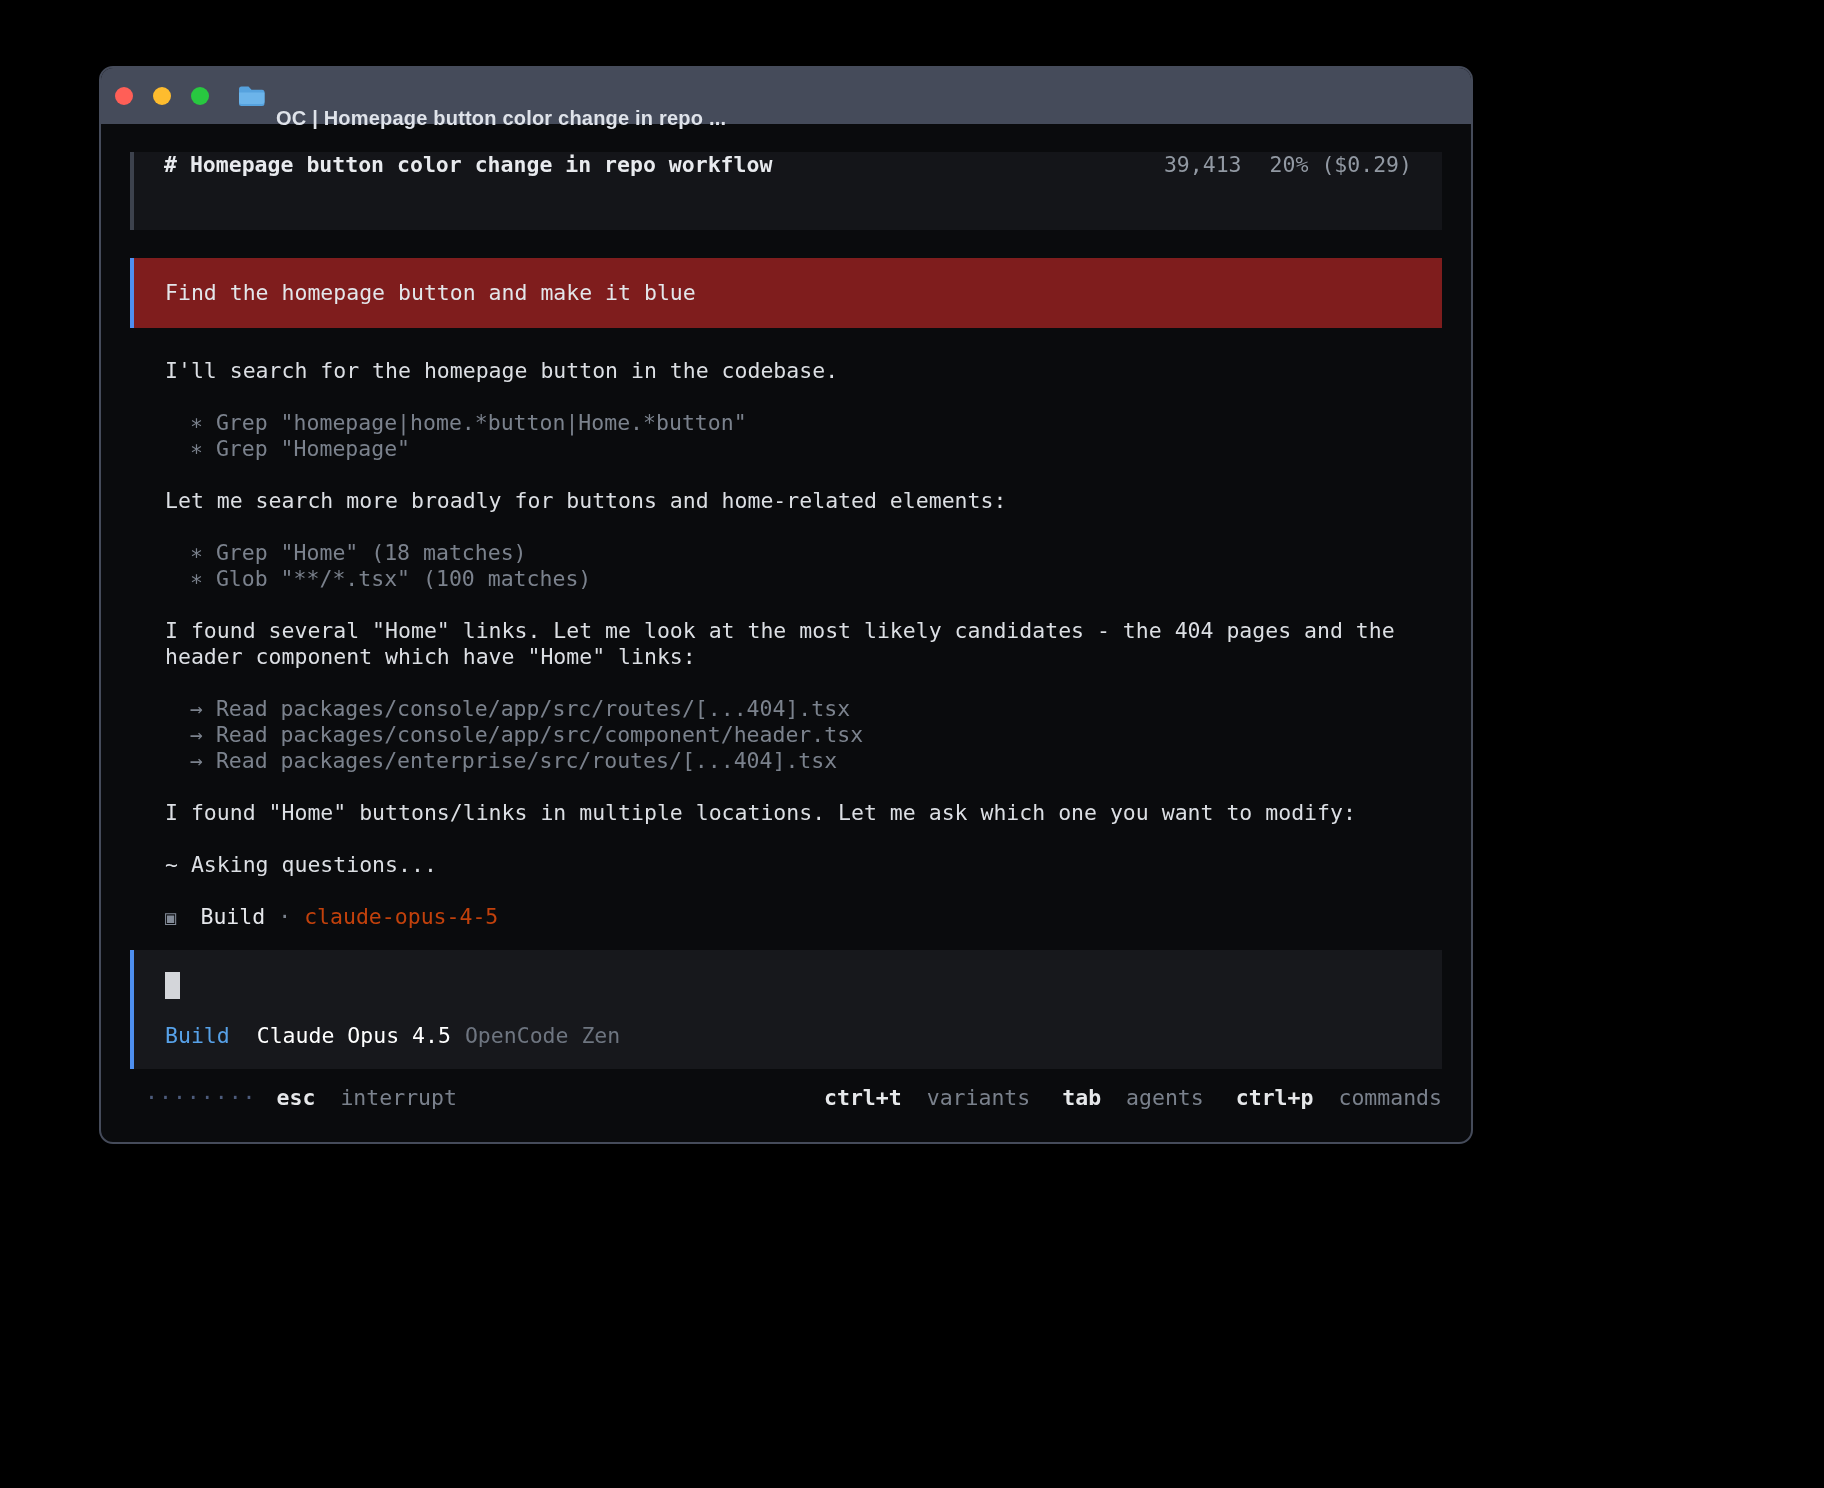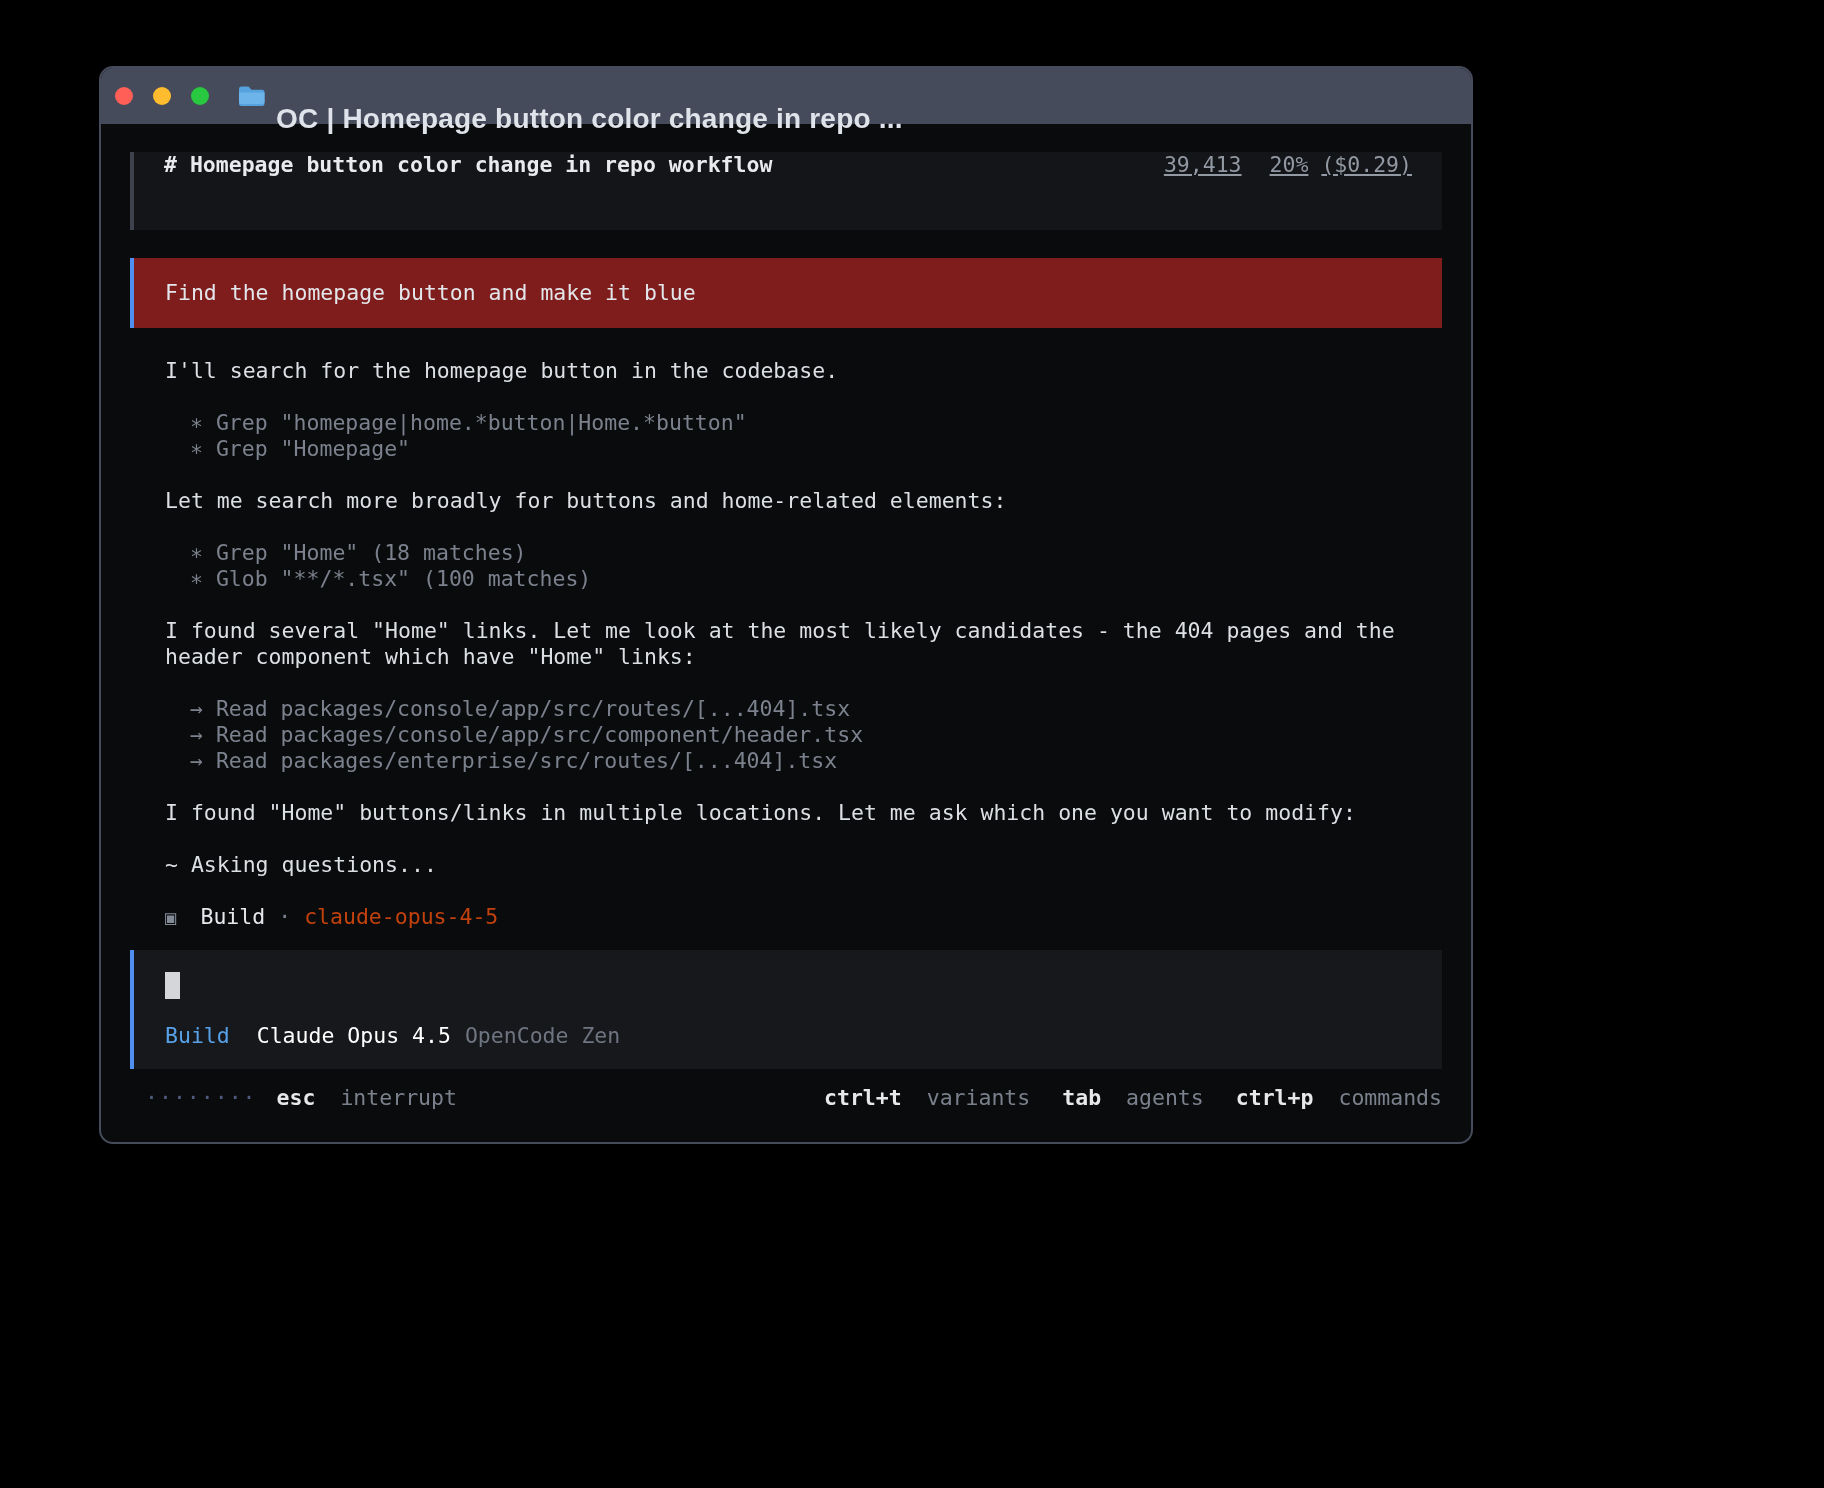--- a/index.html
+++ b/index.html
@@ -14,36 +14,36 @@
   
   .titlebar {
     height:56px; background:#454b5a; display:flex; align-items:center; padding-left:14px;
   }
   .tl { width:18px; height:18px; border-radius:50%; display:inline-block; margin-right:20px; }
   .tl.red { background:#ff5f57; }
   .tl.yellow { background:#febc2e; }
   .tl.green { background:#28c840; }
   .folder-icon { margin-left:9px; margin-right:11px; display:inline-flex; align-items:center; }
   .window-title {
-    font-family:"Liberation Sans", sans-serif; font-weight:bold; font-size:28px;
+    font-family:"Liberation Sans", sans-serif; font-weight:bold; font-size:20px;
     color:#dfe3ea; letter-spacing:0.2px; white-space:nowrap;margin-top:45px;
   }
 
   
   .content { padding:28px 29px 0 29px; font-size:21.5px; line-height:26px; color:#dcdfe4; }
 
   .block { border-left:4px solid transparent; }
 
   .session-header {
     height:78px; background:#141519; border-left-color:#3d424d;
     display:flex; align-items:flex-start; justify-content:space-between; padding:0 30px;
     margin-bottom:28px;
   }
   .session-title { font-weight:bold; color:#e8eaee; white-space:pre; }
-  .session-stats { color:#9299a3; white-space:pre;text-decoration:underline; }
+  .session-stats { color:#9299a3; white-space:pre; }
   .session-stats .ctx { margin-left:28px; }
   .session-stats .cost { margin-left:13px; }
 
   .user-block {
     height:70px; background:#7f1d1d; border-left-color:#4e8ff0;
     display:flex; align-items:center; padding:0 31px; color:#e3e6ea; white-space:pre;
   }
 
   .convo { margin-top:30px; padding-left:35px; }
   .para { margin-top:26px; color:#dcdfe4; }

